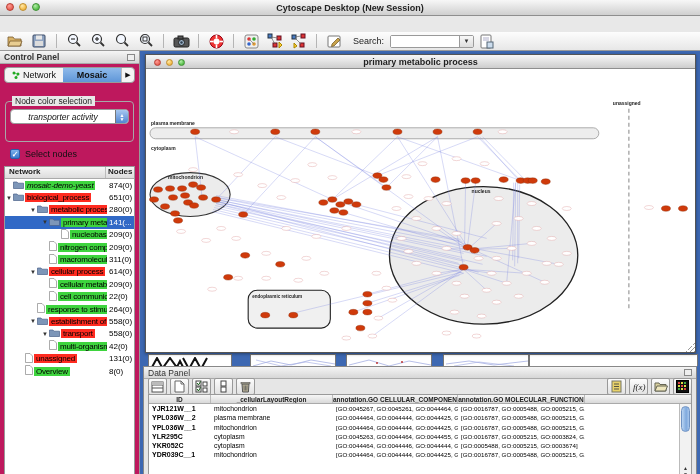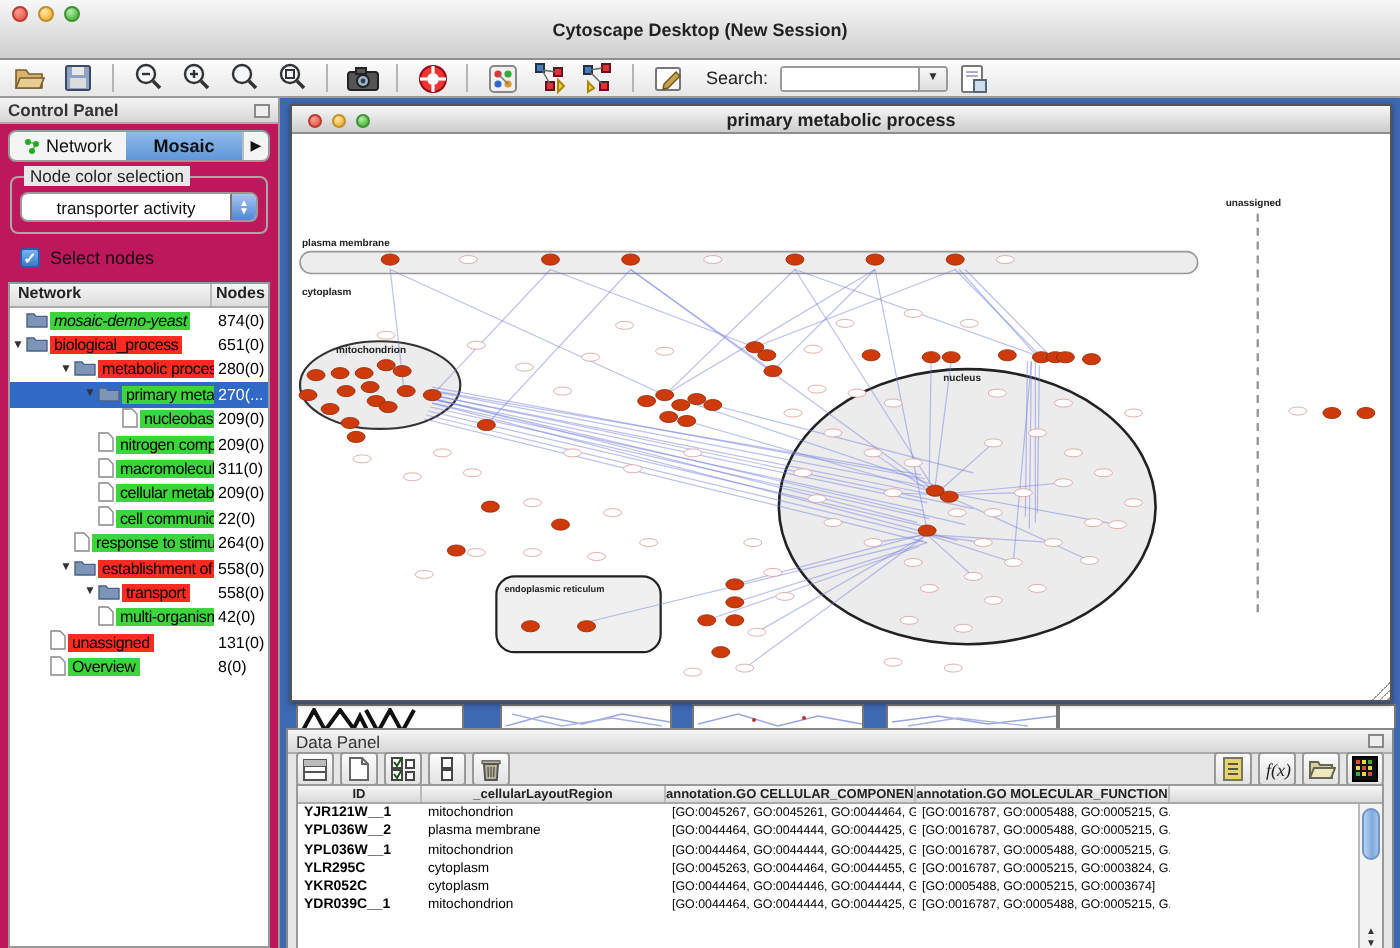--- a/index.html
+++ b/index.html
@@ -1,44 +1,44 @@
 <!DOCTYPE html>
 <html><head>
 <meta charset="utf-8">
 <style>
 * { margin:0; padding:0; box-sizing:border-box; }
 html,body { width:700px; height:474px; overflow:hidden; font-family:"Liberation Sans",sans-serif; background:#e8e8e8; }
-.titlebar { height:30px; background:linear-gradient(#f7f7f7,#cfcfcf); border-bottom:1px solid #8e8e8e; position:relative; display:flex; align-items:center; justify-content:center; }
+.titlebar { height:16px; background:linear-gradient(#f7f7f7,#cfcfcf); border-bottom:1px solid #8e8e8e; position:relative; display:flex; align-items:center; justify-content:center; }
 .titlebar .title { font-size:9px; font-weight:bold; color:#222; }
 .lights { position:absolute; left:6px; top:3px; display:flex; gap:5px; }
 .light { width:8px; height:8px; border-radius:50%; }
 .light.r { background:radial-gradient(circle at 35% 30%,#ff9d96,#ec6a5e 60%,#d24b3e); border:0.5px solid #b83c32;}
 .light.y { background:radial-gradient(circle at 35% 30%,#ffe9a8,#f5bf4f 60%,#d9a03c); border:0.5px solid #c08e2f;}
 .light.g { background:radial-gradient(circle at 35% 30%,#b5edaa,#61c554 60%,#4aa73f); border:0.5px solid #3e9134;}
-.toolbar { height:19px; background:linear-gradient(#fdfdfd,#e7e7e7); border-bottom:1px solid #9a9a9a; display:flex; align-items:center; padding:0 4px; gap:2px; }
+.toolbar { height:19px; background:linear-gradient(#fdfdfd,#e7e7e7); border-bottom:1px solid #9a9a9a; display:flex; align-items:center; padding:0 4px; gap:2px;margin-top:16px; }
 .tbtn { width:22px; height:17px; display:flex; align-items:center; justify-content:center; }
 .sep { width:1px; height:14px; background:#b5b5b5; margin:0 4px; }
 .searchlbl { font-size:9px; color:#222; margin:0 4px 0 6px; }
 .searchbox { width:84px; height:13px; background:#fff; border:1px solid #9a9a9a; border-radius:2px; display:flex; }
 .searchbox input{ flex:1; border:none; outline:none; font-size:8px; width:60px;}
 .searcharrow { width:14px; border-left:1px solid #9a9a9a; background:linear-gradient(#f8f8f8,#ddd); font-size:6px; display:flex;align-items:center;justify-content:center; color:#333;}
 .main { display:flex; height:429px; }
 
 .cpanel { width:140px; background:#be185d; border-right:1px solid #9a9a9a; display:flex; flex-direction:column; }
 .cp-header { height:13px; background:linear-gradient(#f5f5f5,#d6d6d6); border-bottom:1px solid #aaa; display:flex; align-items:center; justify-content:space-between; padding:0 4px; flex:none;}
 .cp-header span { font-size:8.5px; font-weight:bold; color:#333; }
 .floaticon { width:8px; height:7px; border:1px solid #888; background:#eee; }
 .cp-tabs { margin:3px 4px 2px 4px; height:16px; display:flex; border:1px solid #9a9a9a; border-radius:4px; background:#f4f4f4; overflow:hidden; align-items:stretch; flex:none;}
 .cp-tab { flex:1; display:flex; align-items:center; justify-content:center; gap:3px; font-size:9px; color:#111; }
 .cp-tab.sel { background:linear-gradient(#8fbaea,#5f96d8); font-weight:bold; }
 .cp-arrow { width:13px; display:flex; align-items:center; justify-content:center; font-size:7px; color:#111; border-left:1px solid #bbb;}
-.groupbox { margin:5px 5px 0 5px; border:1px solid #a8a8a8; border-radius:4px; padding:3px 4px 5px 4px; position:relative; flex:none;}
+.groupbox { margin:16px 5px 0 5px; border:1px solid #a8a8a8; border-radius:4px; padding:3px 4px 17px 4px; position:relative; flex:none;}
 .groupbox .glabel { position:absolute; top:-6px; left:6px; background:#e8e8e8; font-size:8.5px; color:#222; padding:0 3px; }
 .combo { margin-top:4px; height:15px; background:#fff; border:1px solid #9a9a9a; border-radius:4px; display:flex; align-items:center; overflow:hidden;}
-.combo .cval { flex:1; font-size:8.5px; color:#111; text-align:center; }
+.combo .cval { flex:1; font-size:8.5px; color:#111; text-align:center;font-style:italic; }
 .combo .cstep { width:13px; height:100%; background:linear-gradient(#a7c7f0,#5186d2); border-left:1px solid #777; display:flex; flex-direction:column; align-items:center; justify-content:center; color:#fff; font-size:5px; line-height:4px;}
 .checkrow { display:flex; align-items:center; gap:5px; margin:7px 0 5px 10px; flex:none;}
 .checkbox { width:10px; height:10px; border-radius:2px; background:linear-gradient(#7db2ec,#3a78cd); border:1px solid #2a5ca8; color:#fff; font-size:8px; line-height:9px; text-align:center; font-weight:bold;}
 .checkrow span{ font-size:9px; color:#111; }
 .treebox { margin:2px 4px 4px 4px; flex:1; background:#fff; border:1px solid #9a9a9a; display:flex; flex-direction:column; overflow:hidden;}
 .tree-header { height:12px; background:linear-gradient(#f6f6f6,#dcdcdc); border-bottom:1px solid #aaa; display:flex; font-size:8px; font-weight:bold; color:#222; flex:none;}
 .tree-header .c1 { width:101px; padding-left:4px; border-right:1px solid #bbb; }
 .tree-header .c2 { flex:1; padding-left:2px; }
 .trow { height:12.4px; display:flex; align-items:center; font-size:8px; white-space:nowrap; }
 .larea { flex:none; width:102px; overflow:hidden; display:flex; align-items:center; }
@@ -287,21 +287,21 @@
             <span class="nval">280(0)</span>
           </div>
           <div class="trow sel">
             <div class="larea" style="padding-left: 36px;">
               <span class="exp">▼</span>
               <span class="ticon"><svg width="11" height="9" viewBox="0 0 11 9">
                   <path d="M0.5 2 L4 2 L5 3.2 L10.5 3.2 L10.5 8.5 L0.5 8.5 Z" fill="#7d96b8" stroke="#4a628a" stroke-width="0.7"></path>
                 </svg></span>
               <span class="chip green">primary metabo</span>
             </div>
-            <span class="nval">270(...</span>
+            <span class="nval">141(...</span>
           </div>
           <div class="trow">
             <div class="larea" style="padding-left: 48px;">
               <span class="exp"></span>
               <span class="ticon"><svg width="8" height="10" viewBox="0 0 8 10">
                   <path d="M0.5 0.5 L5 0.5 L7.5 3 L7.5 9.5 L0.5 9.5 Z" fill="#fff" stroke="#888" stroke-width="0.7"></path>
                 </svg></span>
               <span class="chip green">nucleobase-</span>
             </div>
             <span class="nval">209(0)</span>
@@ -318,20 +318,30 @@
           </div>
           <div class="trow">
             <div class="larea" style="padding-left: 36px;">
               <span class="exp"></span>
               <span class="ticon"><svg width="8" height="10" viewBox="0 0 8 10">
                   <path d="M0.5 0.5 L5 0.5 L7.5 3 L7.5 9.5 L0.5 9.5 Z" fill="#fff" stroke="#888" stroke-width="0.7"></path>
                 </svg></span>
               <span class="chip green">macromolecule</span>
             </div>
             <span class="nval">311(0)</span>
+          </div>
+          <div class="trow">
+            <div class="larea" style="padding-left: 24px;">
+              <span class="exp">▼</span>
+              <span class="ticon"><svg width="11" height="9" viewBox="0 0 11 9">
+                  <path d="M0.5 2 L4 2 L5 3.2 L10.5 3.2 L10.5 8.5 L0.5 8.5 Z" fill="#7d96b8" stroke="#4a628a" stroke-width="0.7"></path>
+                </svg></span>
+              <span class="chip red">cellular process</span>
+            </div>
+            <span class="nval">614(0)</span>
           </div>
           <div class="trow">
             <div class="larea" style="padding-left: 36px;">
               <span class="exp"></span>
               <span class="ticon"><svg width="8" height="10" viewBox="0 0 8 10">
                   <path d="M0.5 0.5 L5 0.5 L7.5 3 L7.5 9.5 L0.5 9.5 Z" fill="#fff" stroke="#888" stroke-width="0.7"></path>
                 </svg></span>
               <span class="chip green">cellular metabol</span>
             </div>
             <span class="nval">209(0)</span>

